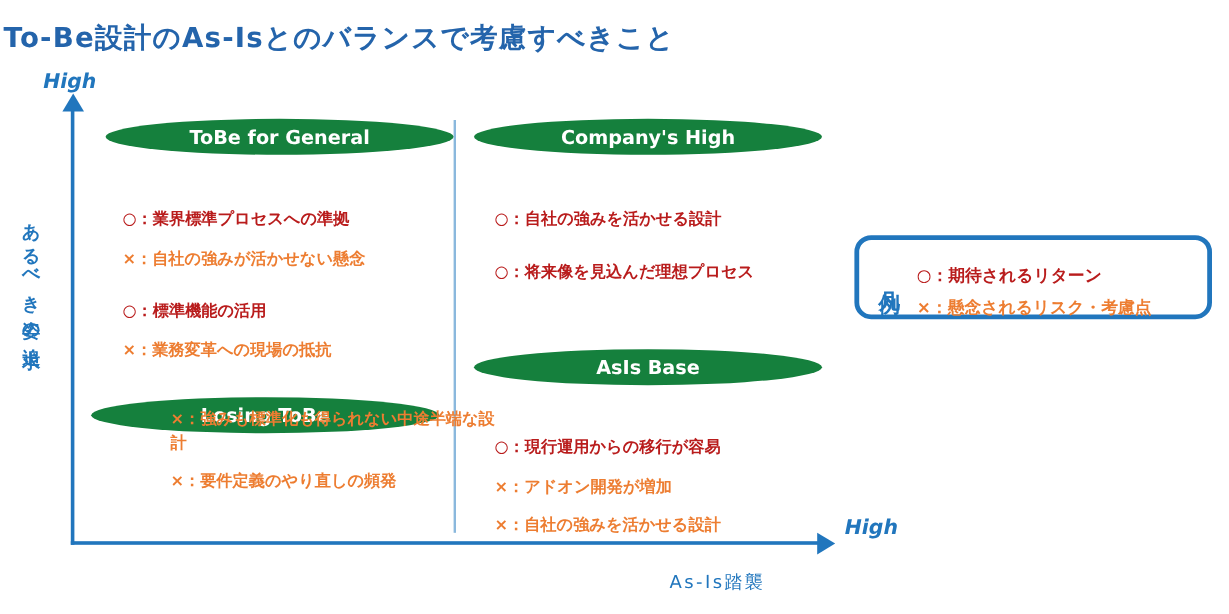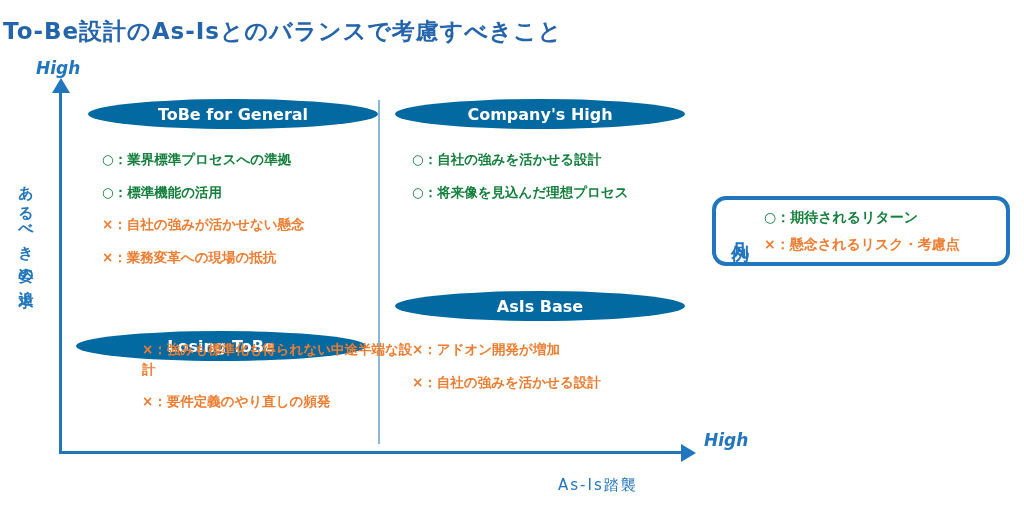--- a/index.html
+++ b/index.html
@@ -21,35 +21,35 @@
   .y-high{position:absolute;left:36px;top:58px;color:#2176bd;font-weight:bold;font-style:italic;font-size:17px;}
   .x-high{position:absolute;left:704px;top:430px;color:#2176bd;font-weight:bold;font-style:italic;font-size:17px;}
   .y-label{
     position:absolute;left:16px;top:115px;height:230px;writing-mode:vertical-rl;
     color:#2176bd;font-weight:bold;font-size:15px;letter-spacing:3px;text-align:center;
   }
   .x-label{position:absolute;left:558px;top:476px;color:#2176bd;font-weight:normal;font-size:15px;letter-spacing:2px;}
   .divider{position:absolute;left:378px;top:100px;width:2px;height:344px;background:#8ab8dd;}
   
   .pill{
-    position:absolute;width:290px;height:30px;background:#0369a1;border-radius:50%;
+    position:absolute;width:290px;height:30px;background:#15803d;border-radius:50%;
     color:#ffffff;font-weight:bold;font-size:16px;display:flex;align-items:center;justify-content:center;
   }
   .pill-q1{left:88px;top:99px;}
   .pill-q2{left:395px;top:99px;}
   .pill-q3{left:76px;top:291px;margin-top:40px;}
   .pill-q4{left:395px;top:291px;}
   
   .items{position:absolute;font-weight:bold;font-size:13.5px;line-height:1.45;}
   .items .item{margin-bottom:13px;}
   .items-q1{left:102px;top:150px;width:268px;}
   .items-q2{left:412px;top:150px;width:268px;}
   .items-q3{left:102px;top:340px;width:276px;margin-left:40px;}
   .items-q4{left:412px;top:340px;width:268px;}
-  .good{color:#15803d;}
+  .good{color:#b91c1c;margin-top:24px;}
   .risk{color:#ed7d31;}
   
   .legend{
     position:absolute;left:712px;top:196px;width:298px;height:70px;background:#ffffff;
     border:4px solid #2176bd;border-radius:14px;box-sizing:border-box;
     display:flex;align-items:center;padding:6px 12px;
   }
   .legend-label{
     writing-mode:vertical-rl;color:#2176bd;font-weight:bold;font-size:18px;
     letter-spacing:3px;margin-right:12px;
@@ -73,36 +73,37 @@
   <div class="x-label">As-Is踏襲</div>
   <div class="divider"></div>
 
   <div class="pill pill-q1">ToBe for General</div>
   <div class="pill pill-q2">Company's High</div>
   <div class="pill pill-q3">Losing ToBe</div>
   <div class="pill pill-q4">AsIs Base</div>
 
   <div class="items items-q1">
     <div class="item good">○：業界標準プロセスへの準拠</div>
+    <div class="item risk">×：自社の強みが活かせない懸念</div>
     <div class="item good">○：標準機能の活用</div>
-    <div class="item risk">×：自社の強みが活かせない懸念</div>
     <div class="item risk">×：業務変革への現場の抵抗</div>
   </div>
 
   <div class="items items-q2">
     <div class="item good">○：自社の強みを活かせる設計</div>
     <div class="item good">○：将来像を見込んだ理想プロセス</div>
   </div>
 
   <div class="items items-q3">
     <div class="item risk">×：強みも標準化も得られない中途半端な設計</div>
     <div class="item risk">×：要件定義のやり直しの頻発</div>
   </div>
 
   <div class="items items-q4">
+    <div class="item good">○：現行運用からの移行が容易</div>
     <div class="item risk">×：アドオン開発が増加</div>
     <div class="item risk">×：自社の強みを活かせる設計</div>
   </div>
 
   <div class="legend">
     <div class="legend-label">凡例</div>
     <div class="legend-items">
       <div class="good">○：期待されるリターン</div>
       <div class="risk">×：懸念されるリスク・考慮点</div>
     </div>

